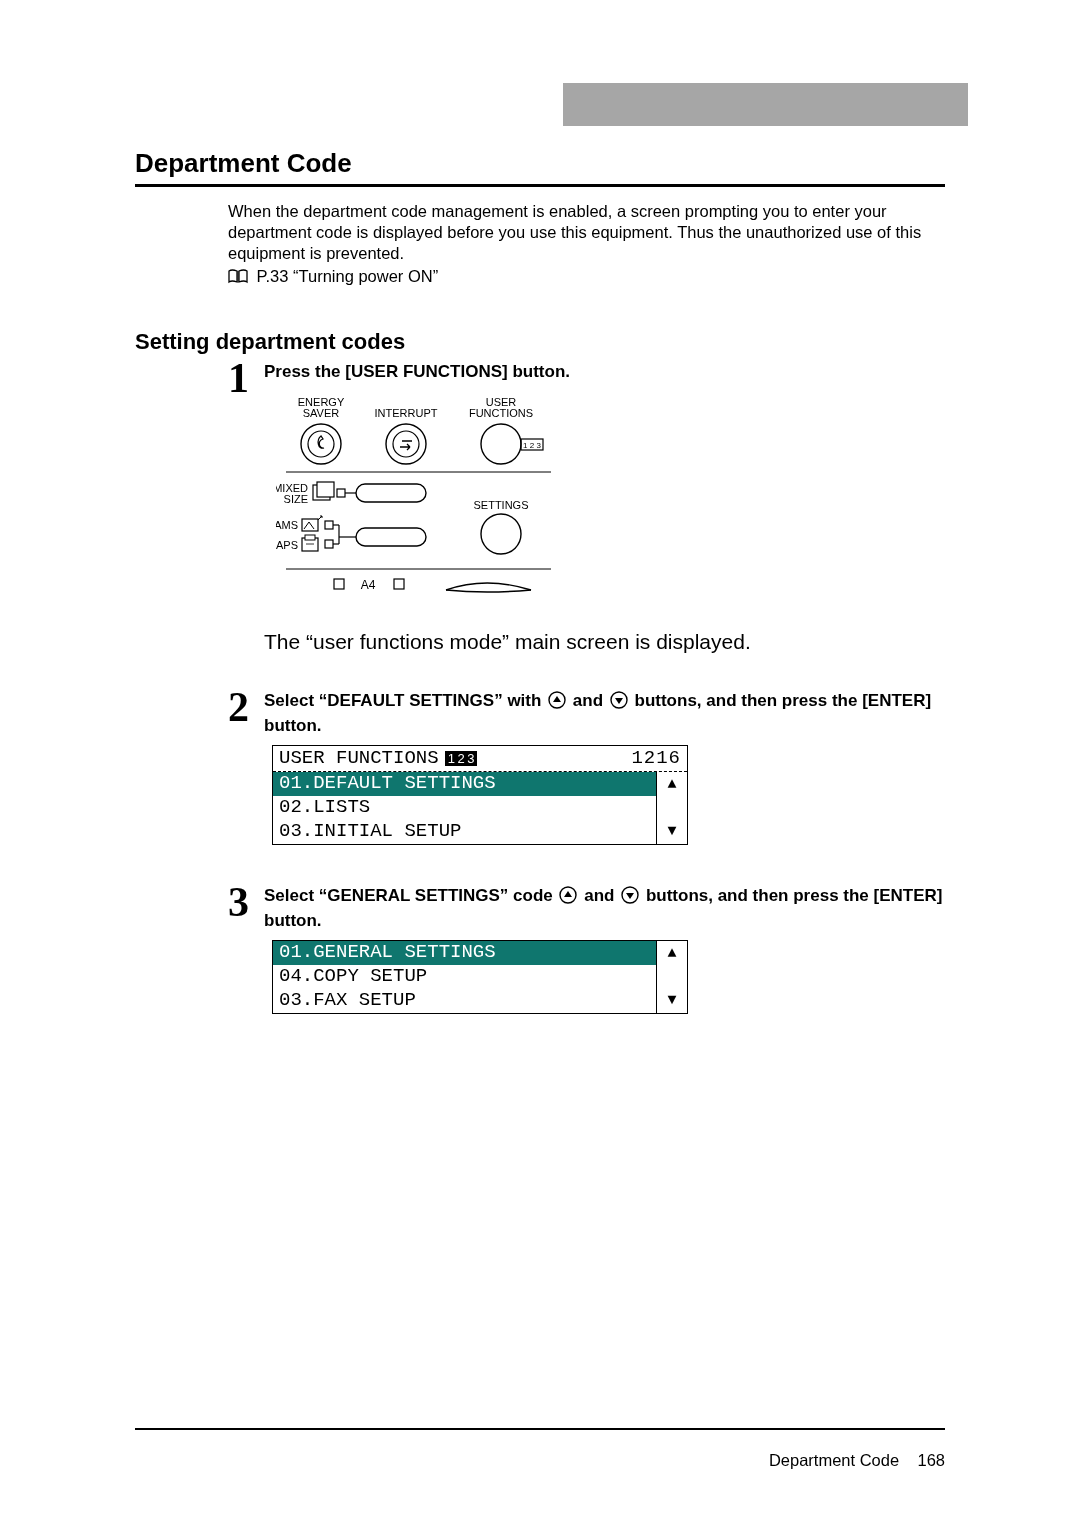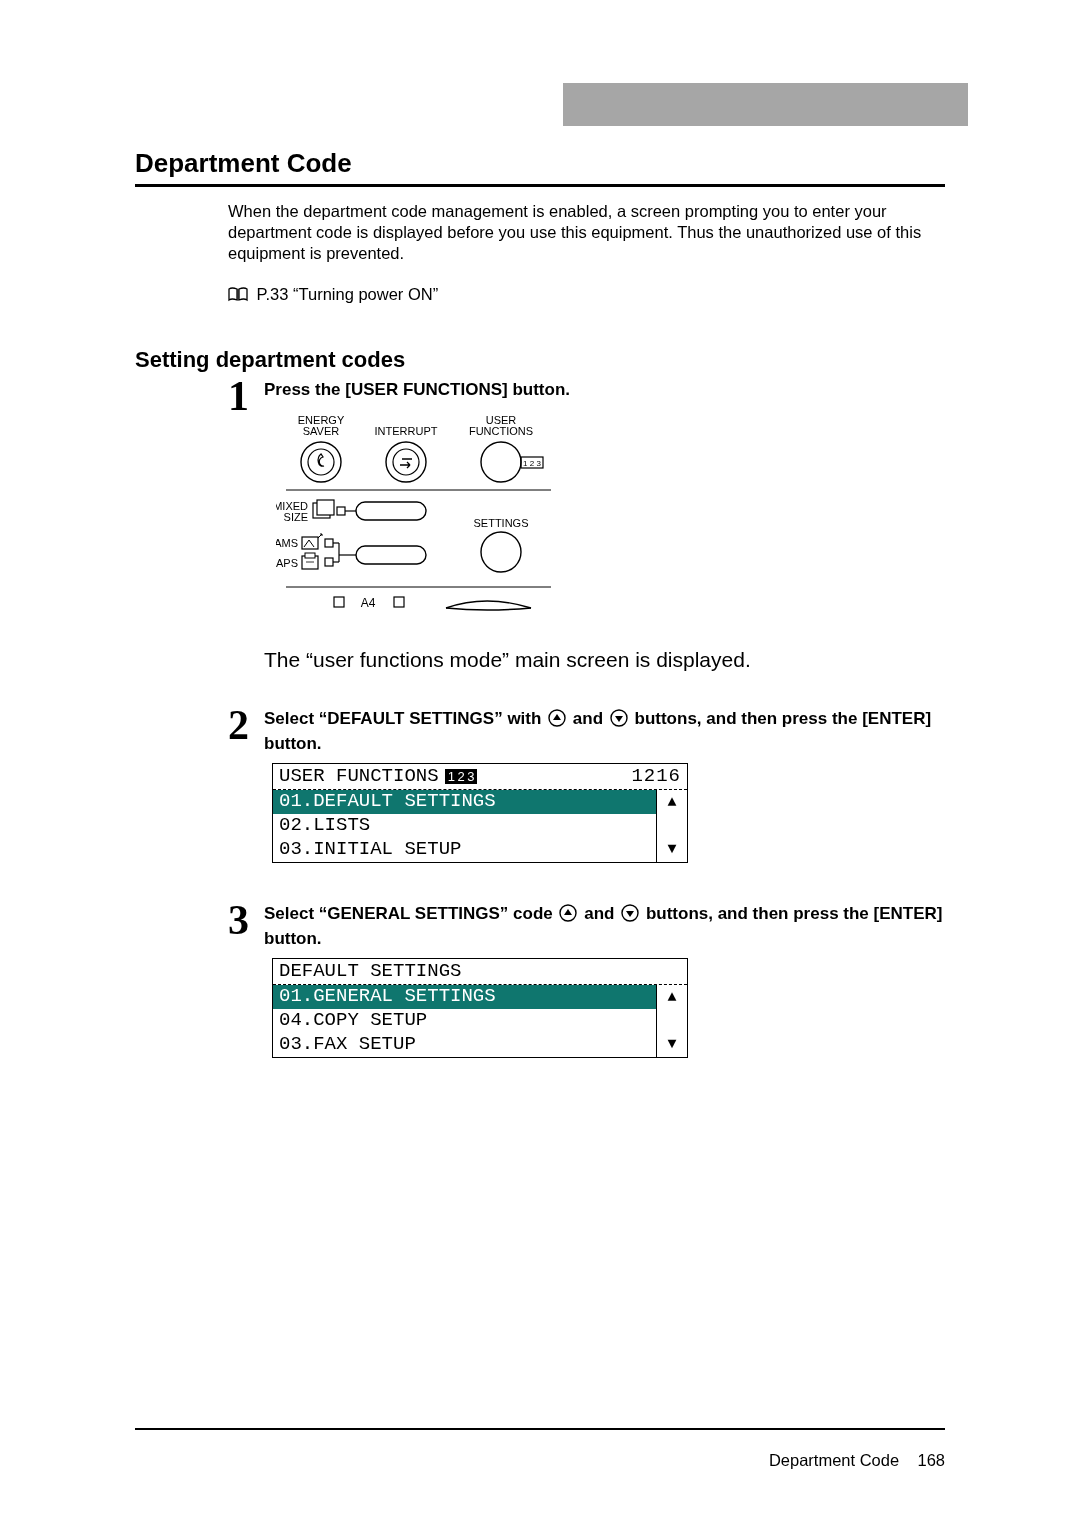--- a/index.html
+++ b/index.html
@@ -39,21 +39,21 @@
     border-top: 3px solid #000;
     margin: 0 0 14px 0;
   }
   .intro {
     margin-left: 93px;
     font-size: 16.5px;
     line-height: 1.28;
   }
   .intro p { margin: 0 0 2px 0; }
   .ref-row {
-    margin-top: 20px;
+    margin-top: 2px;
   }
   .book-icon {
     display: inline-block;
     vertical-align: -2px;
     margin-right: 4px;
   }
 
   .h2 {
     font-size: 22px;
     font-weight: bold;
@@ -355,23 +355,20 @@
         <span class="arrow-circle">
           <svg width="18" height="18" viewBox="0 0 18 18">
               <circle cx="9" cy="9" r="8" fill="none" stroke="#000" stroke-width="1.4"></circle>
               <polygon points="9,13 13,7 5,7" fill="#000"></polygon>
             </svg>
         </span>
         <span> buttons, and then press the [ENTER] button.</span>
       </div>
 
       <div class="lcd">
-        <div class="lcd-head">
-          <span>DEFAULT SETTINGS</span>
-        </div>
         <div class="lcd-body">
           <div class="lcd-row selected">01.GENERAL SETTINGS</div>
           <div class="lcd-row">04.COPY SETUP</div>
           <div class="lcd-row">03.FAX SETUP</div>
           <div class="lcd-arrows">
             <div class="lcd-arrow-up">▲</div>
             <div class="lcd-arrow-down">▼</div>
           </div>
         </div>
       </div>

